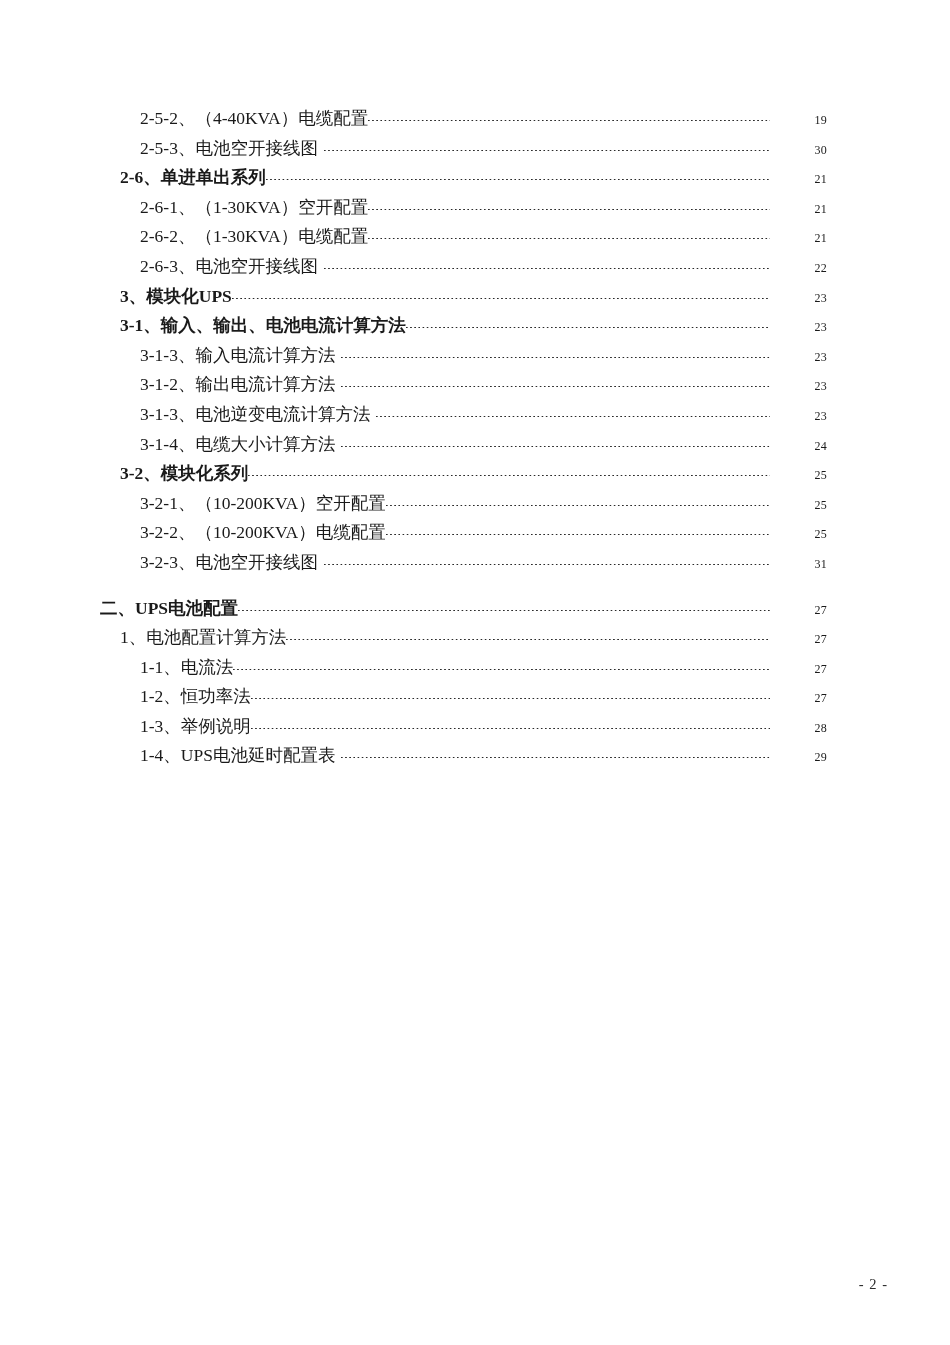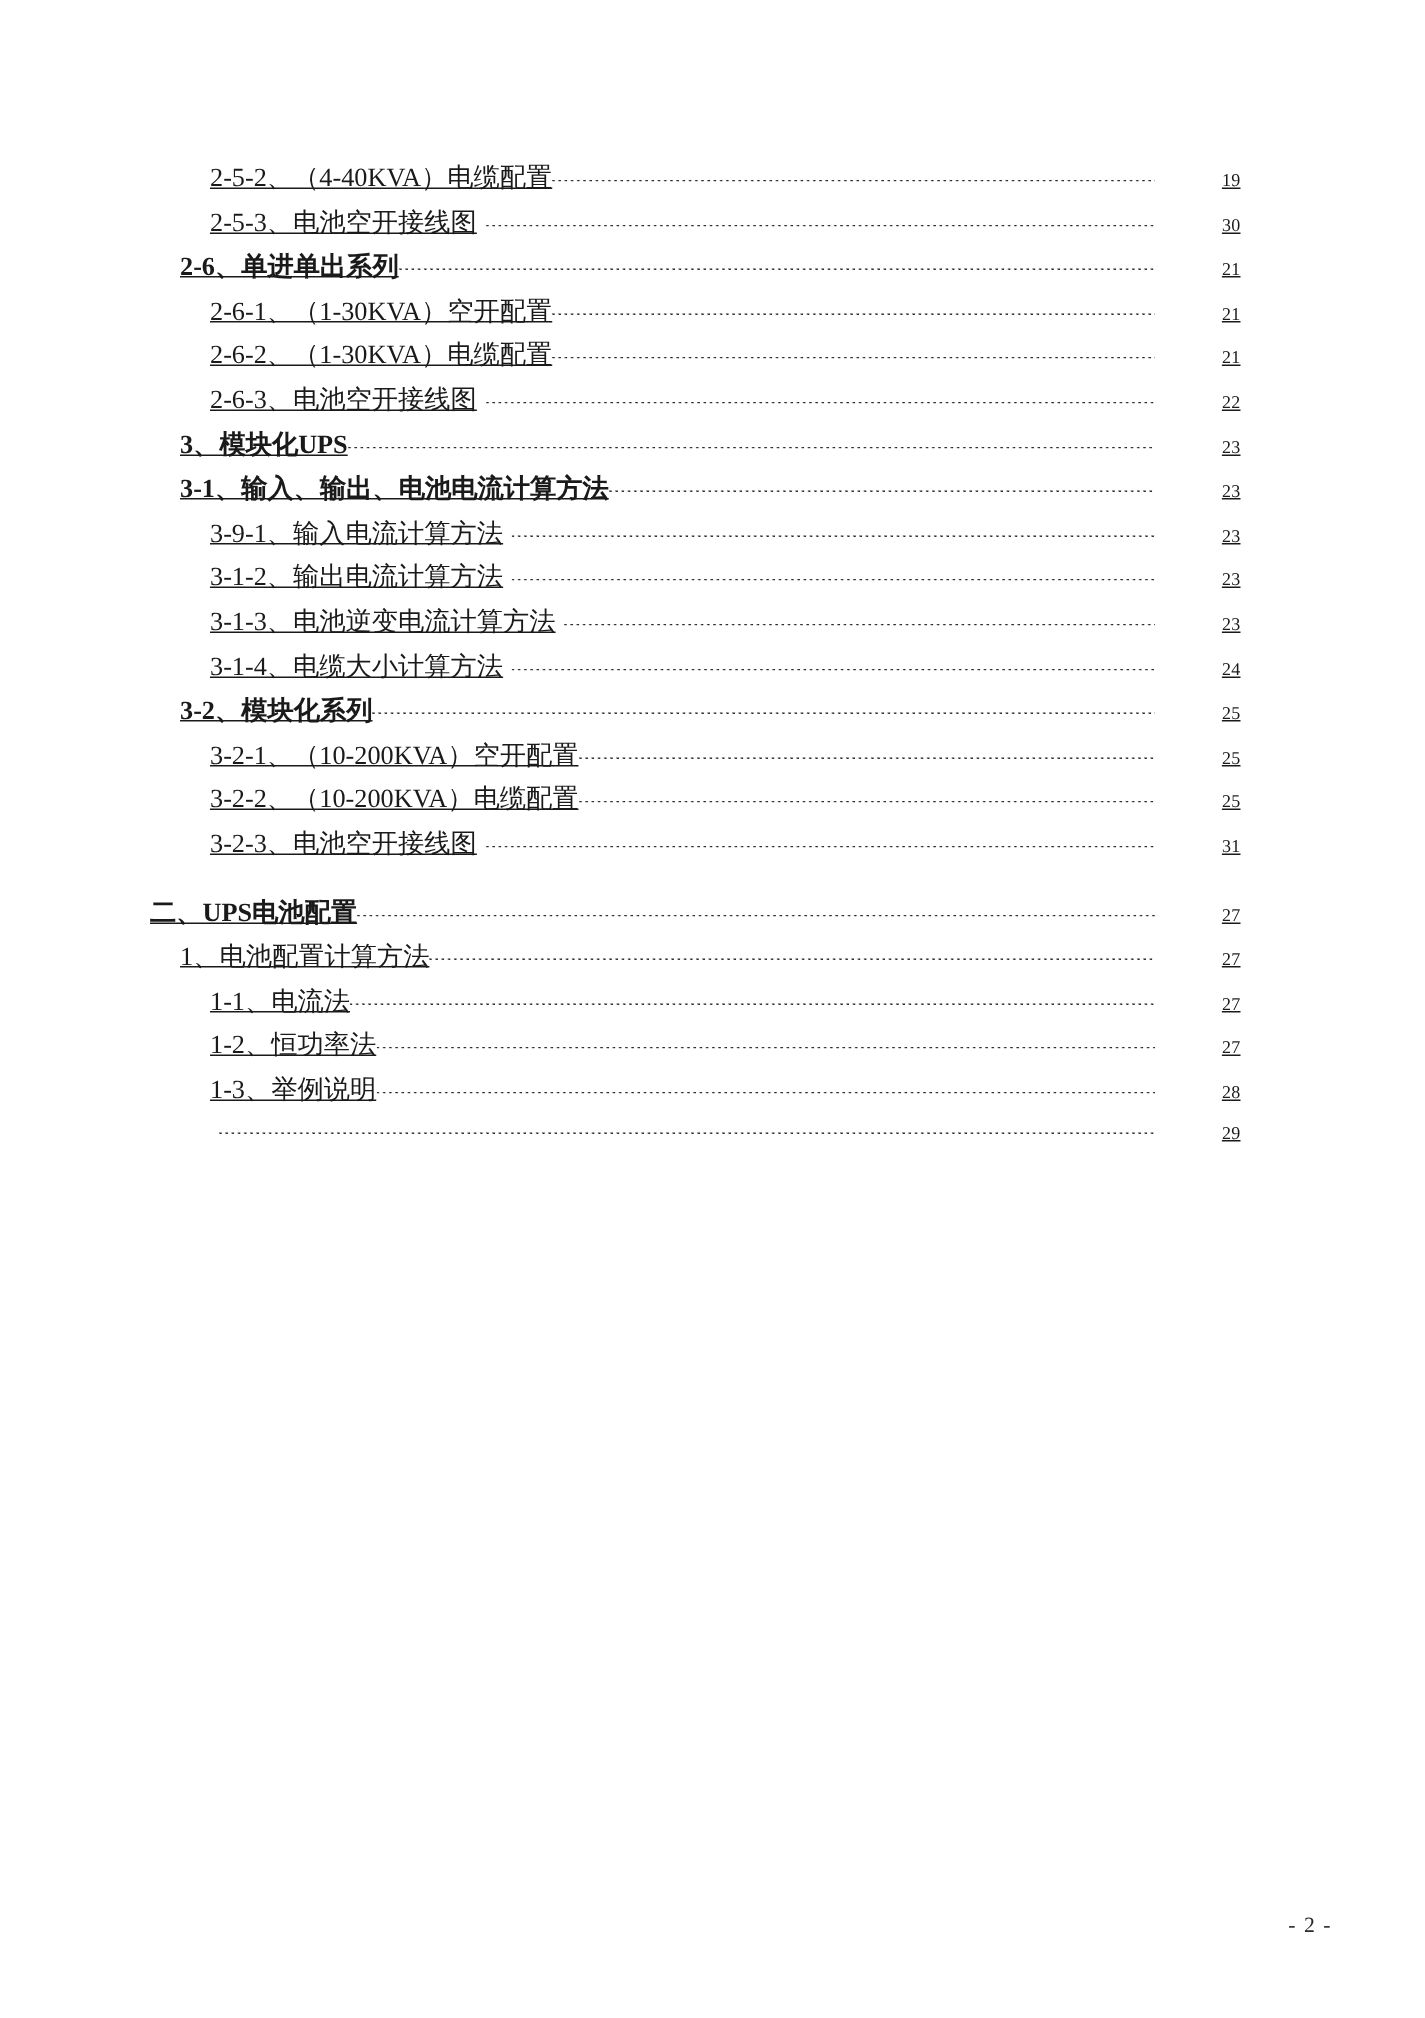--- a/index.html
+++ b/index.html
@@ -22,21 +22,20 @@
     width: 950px;
     height: 1345px;
     background: #ffffff;
   }
 
   .toc {
     position: absolute;
     left: 0;
     top: 104px;
     width: 876px;
-    text-decoration: underline;
   }
 
   .toc-entry {
     display: flex;
     align-items: baseline;
     height: 29.6px;
     line-height: 29.6px;
     white-space: nowrap;
     font-size: 17.5px;
   }
@@ -136,21 +135,21 @@
         <span class="title">3、模块化UPS</span>
         <span class="leader"></span>
         <span class="pageno">23</span>
       </div>
       <div class="toc-entry lvl-2 bold">
         <span class="title">3-1、输入、输出、电池电流计算方法</span>
         <span class="leader"></span>
         <span class="pageno">23</span>
       </div>
       <div class="toc-entry lvl-3 gap">
-        <span class="title">3-9-1、输入电流计算方法</span>
+        <span class="title">3-1-3、输入电流计算方法</span>
         <span class="leader"></span>
         <span class="pageno">23</span>
       </div>
       <div class="toc-entry lvl-3 gap">
         <span class="title">3-1-2、输出电流计算方法</span>
         <span class="leader"></span>
         <span class="pageno">23</span>
       </div>
       <div class="toc-entry lvl-3 gap">
         <span class="title">3-1-3、电池逆变电流计算方法</span>
@@ -201,18 +200,19 @@
         <span class="title">1-2、恒功率法</span>
         <span class="leader"></span>
         <span class="pageno">27</span>
       </div>
       <div class="toc-entry lvl-3">
         <span class="title">1-3、举例说明</span>
         <span class="leader"></span>
         <span class="pageno">28</span>
       </div>
       <div class="toc-entry lvl-3 gap">
+        <span class="title">1-4、UPS电池延时配置表</span>
         <span class="leader"></span>
         <span class="pageno">29</span>
       </div>
     </div>
   <div class="footer">- 2 -</div>
 </div>
 
 </body></html>

